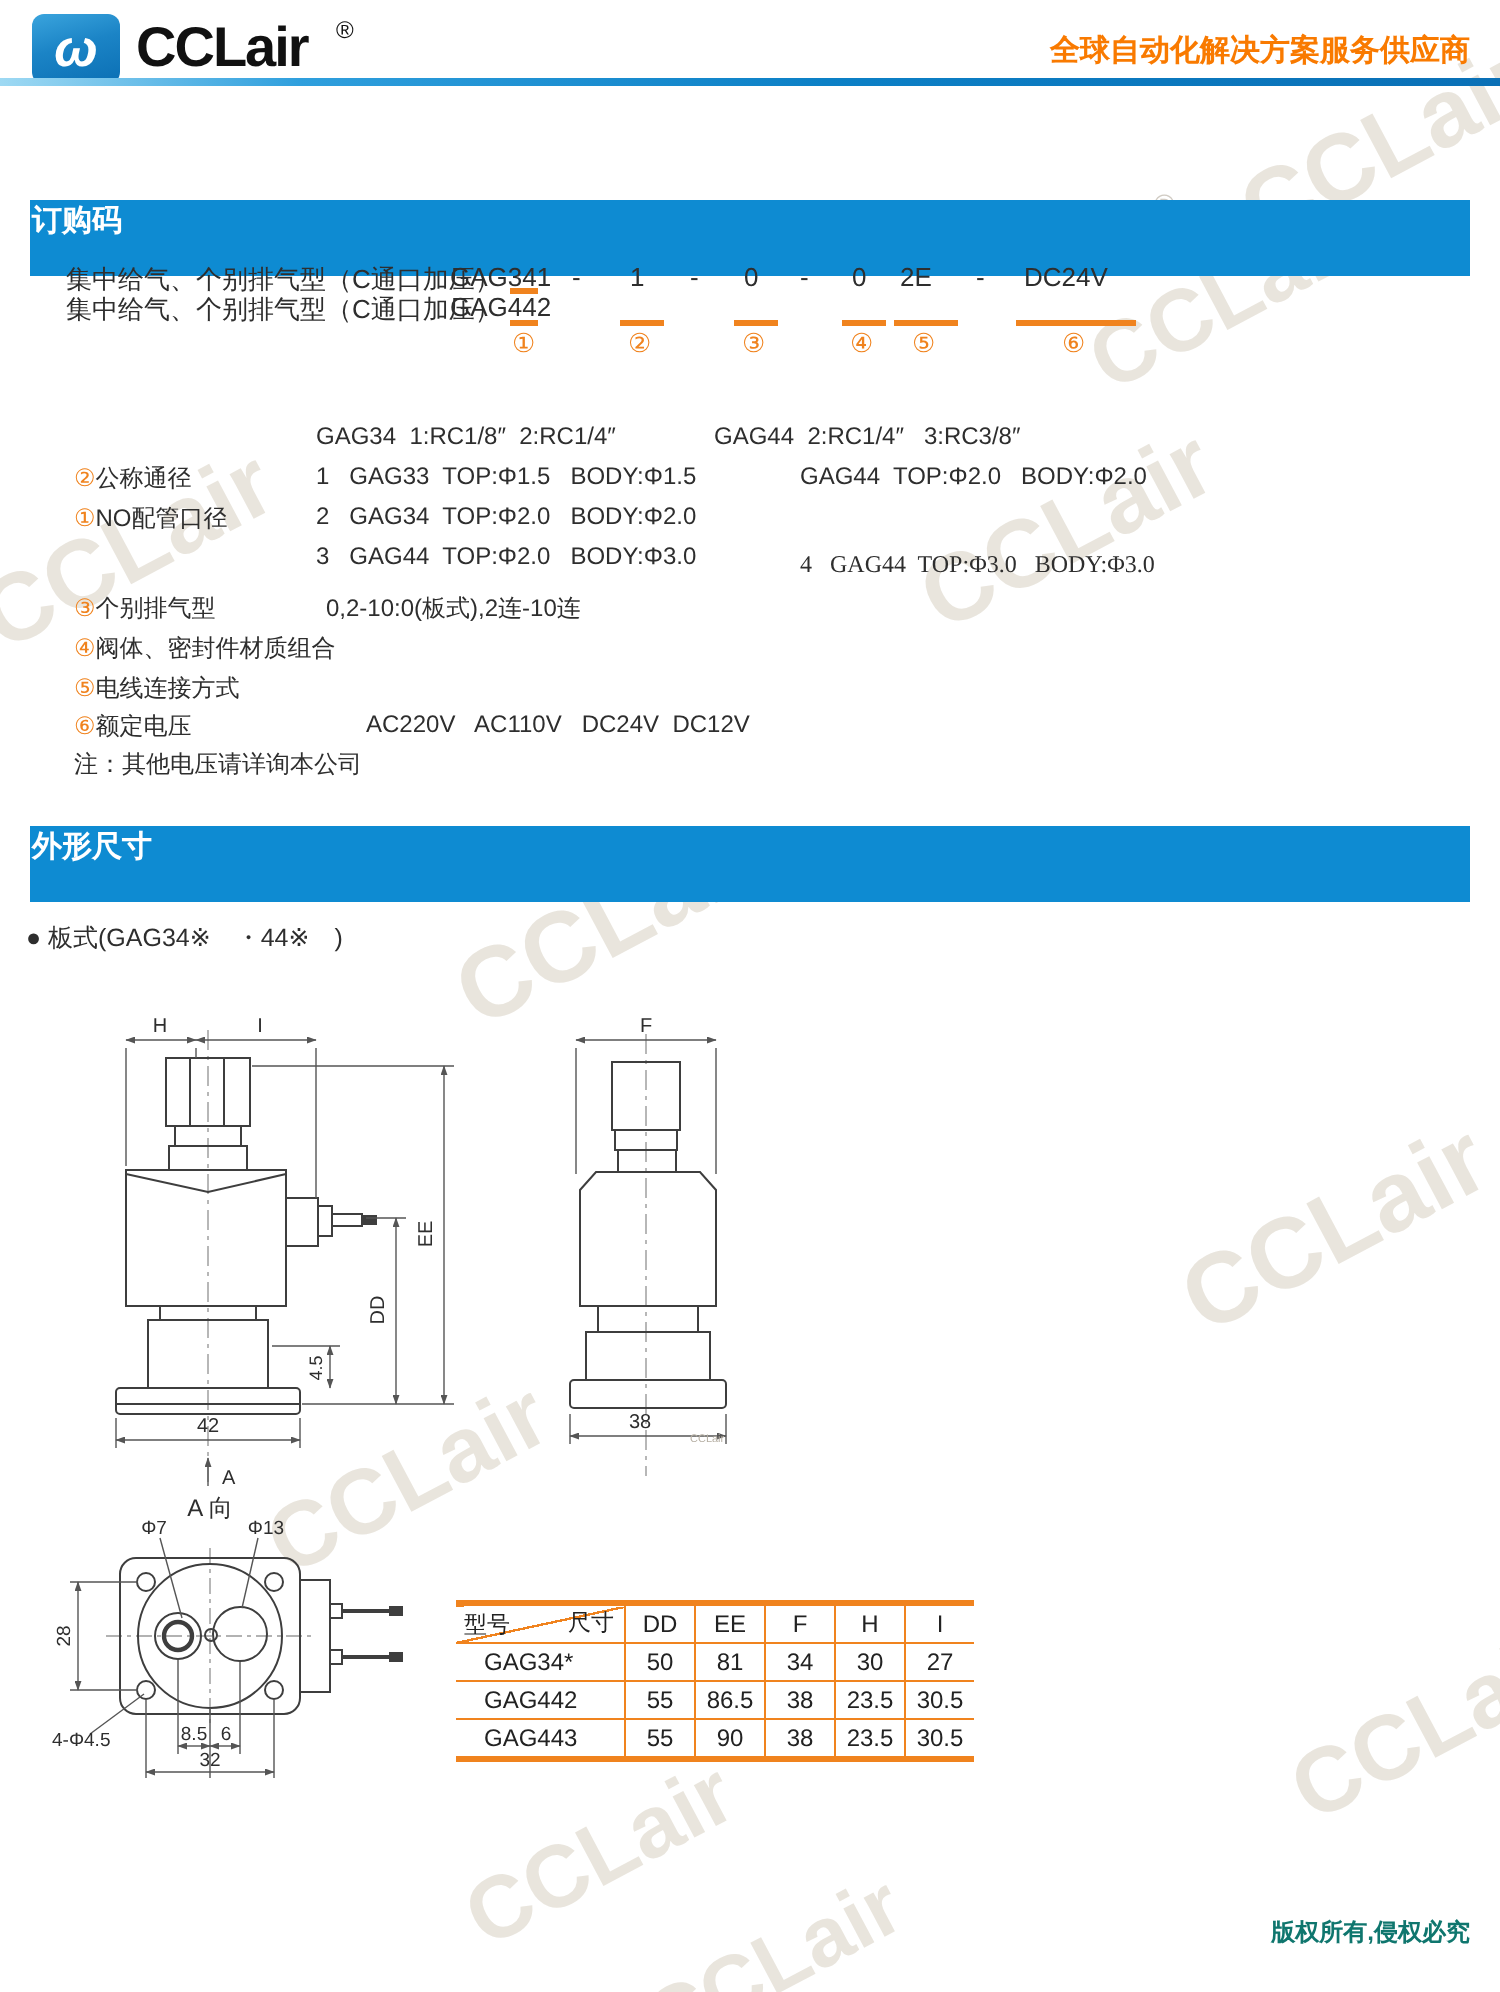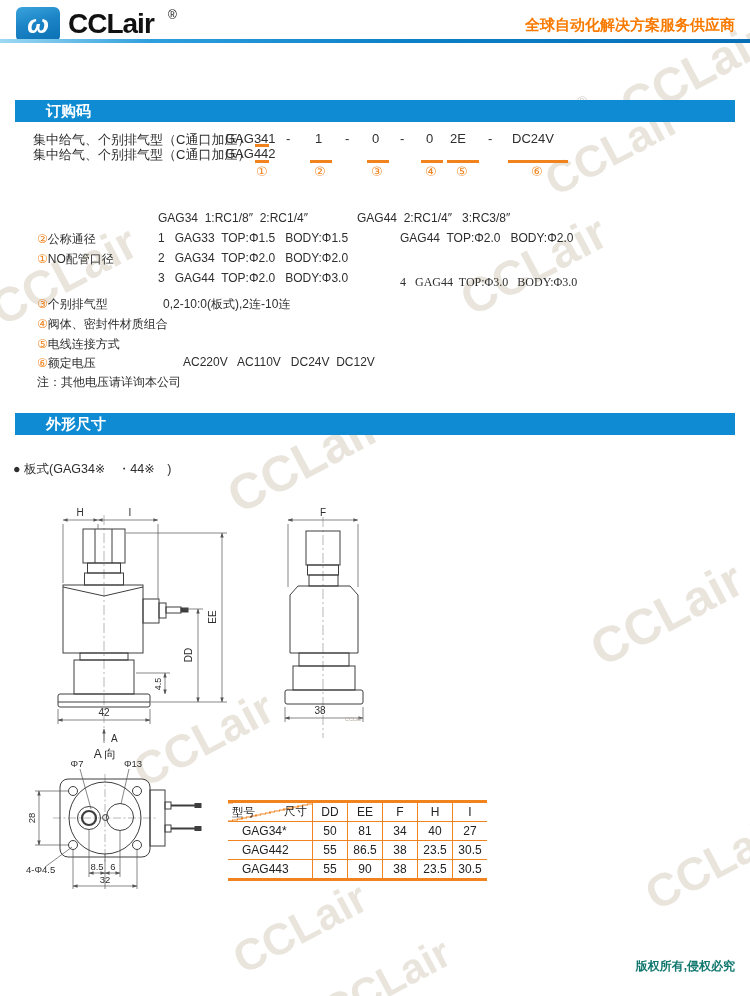--- a/index.html
+++ b/index.html
@@ -9,22 +9,22 @@
   
   .logo-box{position:absolute;left:16px;top:7px;width:44px;height:35px;border-radius:6px;
     background:linear-gradient(165deg,#3aa4dd 0%,#1b84c6 45%,#0b6fb4 100%);
     color:#fff;font-weight:bold;font-style:italic;font-size:26px;line-height:34px;text-align:center;}
   .logo-text{position:absolute;left:68px;top:8px;font-size:28px;font-weight:800;color:#111;letter-spacing:-1px;}
   .logo-reg{position:absolute;left:168px;top:8px;font-size:12px;color:#111;}
   .slogan{position:absolute;right:15px;top:16px;font-size:15px;font-weight:700;color:#f97a00;margin-left:40px;}
   .hdr-line{position:absolute;left:0;top:39px;width:750px;height:4px;
     background:linear-gradient(90deg,#9ed9f3 0%,#2f9fdd 20%,#0c80c6 55%,#0a70b6 100%);}
   
-  .bar{position:absolute;left:15px;width:720px;height:22px;background:#0e8bd2;color:#fff;
-    font-size:15px;font-weight:700;line-height:22px;padding-left:31px;box-sizing:border-box;font-family:Liberation Serif, serif;}
+  .bar{position:absolute;left:15px;width:720px;height:38px;background:#0e8bd2;color:#fff;
+    font-size:15px;font-weight:700;line-height:22px;padding-left:1px;box-sizing:border-box;font-family:Liberation Serif, serif;}
   
   .wm{position:absolute;font-weight:800;color:rgba(198,186,166,0.38);transform:rotate(-28deg);
     white-space:nowrap;pointer-events:none;}
   .regwm{position:absolute;color:rgba(170,160,145,0.55);font-size:14px;}
   
   .otxt{position:absolute;font-size:13px;color:#2e2e2e;white-space:pre;}
   .useg{position:absolute;height:3px;background:#f0831e;}
   .mark{position:absolute;font-size:13px;color:#f0831e;}
   .spec{position:absolute;font-size:12px;color:#2e2e2e;white-space:pre;}
   .spec .num{color:#f0831e;}
@@ -267,21 +267,21 @@
       <td>EE</td>
       <td>F</td>
       <td>H</td>
       <td>I</td>
     </tr>
     <tr>
       <td>GAG34*</td>
       <td>50</td>
       <td>81</td>
       <td>34</td>
-      <td>40</td>
+      <td>30</td>
       <td>27</td>
     </tr>
     <tr>
       <td>GAG442</td>
       <td>55</td>
       <td>86.5</td>
       <td>38</td>
       <td>23.5</td>
       <td>30.5</td>
     </tr>

